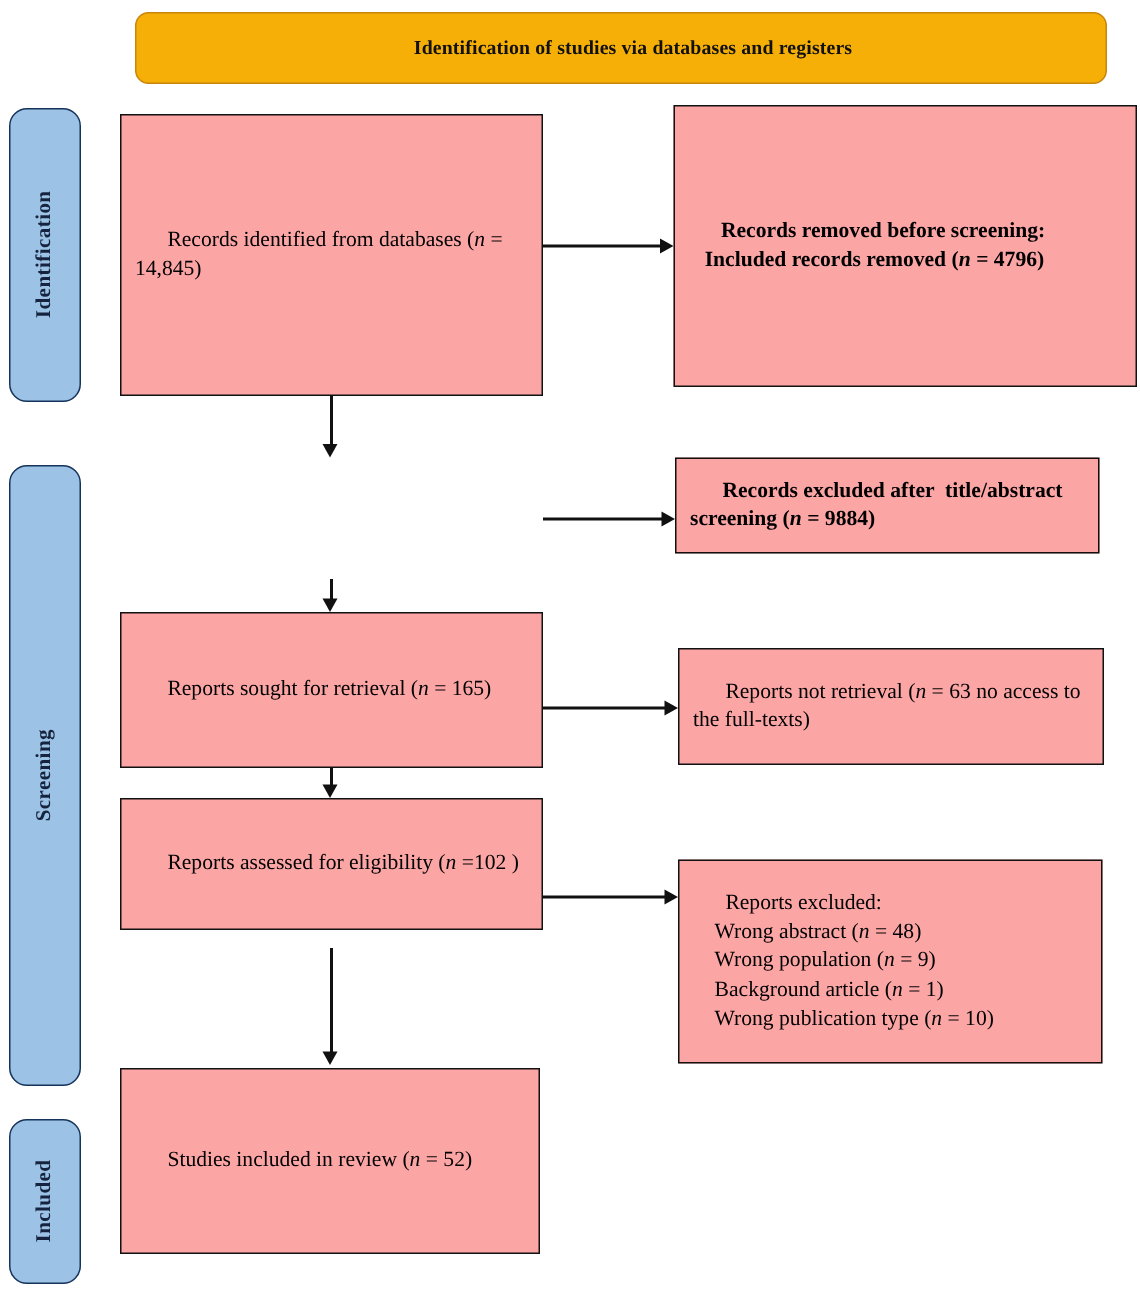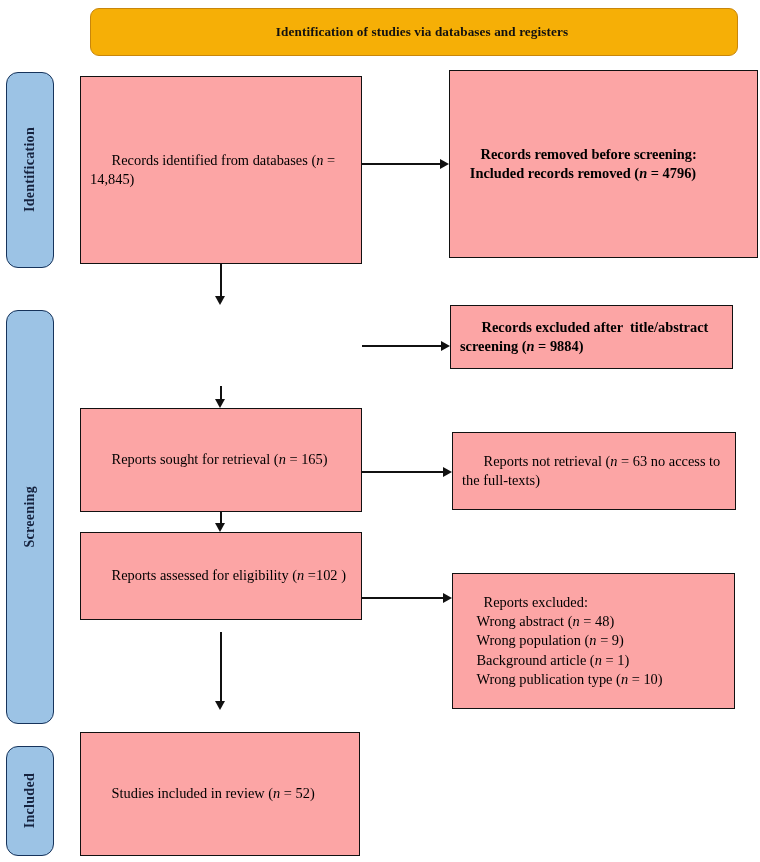--- a/index.html
+++ b/index.html
@@ -114,21 +114,21 @@
       <span>Reports sought for retrieval (</span><i>n</i><span> = 165)</span>
     </div>
   </div>
 
   <div class="box" style="left:80px;top:532px;width:282px;height:88px;">
     <div class="box-text">
       <span>Reports assessed for eligibility (</span><i>n</i><span> =102 )</span>
     </div>
   </div>
 
-  <div class="box" style="left:80px;top:712px;width:280px;height:124px;margin-top:20px;">
+  <div class="box" style="left:80px;top:712px;width:280px;height:124px;">
     <div class="box-text">
       <span>Studies included in review (</span><i>n</i><span> = 52)</span>
     </div>
   </div>
 
   <div class="box" style="left:449px;top:70px;width:309px;height:188px;font-weight:bold;">
     <div class="box-text">
       <span>Records removed before screening:</span><br><span>   Included records removed (</span><i>n</i><span> = 4796)</span>
     </div>
   </div>

